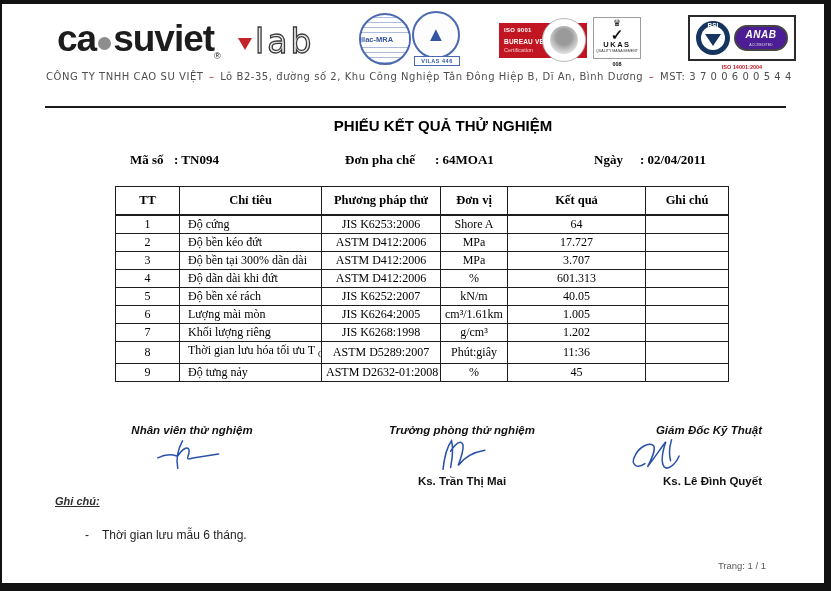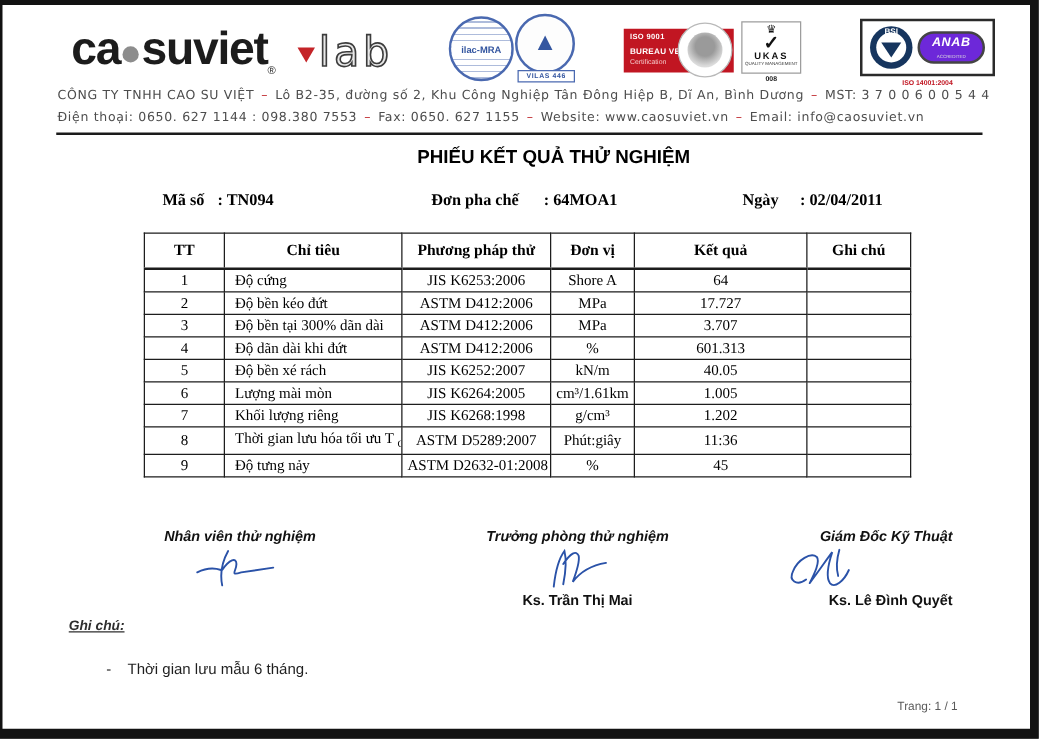--- a/index.html
+++ b/index.html
@@ -21,21 +21,21 @@
   .logo-lab .tri { display:inline-block; width:0; height:0; border-left:7px solid transparent;
                    border-right:7px solid transparent; border-top:12px solid #c42428;
                    vertical-align:3px; margin-right:3px; }
   .logo-lab .txt { font-family:"DejaVu Sans", sans-serif; font-size:33px; letter-spacing:3px;
                    color:#e8e8e8; -webkit-text-stroke:1.3px #3c3c3c; }
 
   .logo-ilac { position:absolute; left:357px; top:9px; width:52px; height:52px; border-radius:50%;
                border:2px solid #4a69b0; overflow:hidden;
                background:repeating-linear-gradient(0deg, rgba(74,105,176,.45) 0 1px, transparent 1px 5px); }
   .logo-ilac .band { position:absolute; left:0; top:19px; width:100%; height:11px; background:#fff;
-                     color:#3456a0; font-weight:bold; font-size:7.5px; text-align:center; line-height:11px; }
+                     color:#3456a0; font-weight:bold; font-size:7.5px; text-align:left; line-height:11px; }
 
   .logo-vilas { position:absolute; left:406px; top:7px; width:62px; height:58px; }
   .logo-vilas .circ { position:absolute; left:4px; top:0; width:48px; height:48px; border-radius:50%;
                       border:2px solid #4a69b0; background:#fdfdfd; }
   .logo-vilas .tri { position:absolute; left:50%; top:50%; transform:translate(-50%,-55%);
                      color:#3456a0; font-size:20px; line-height:20px; }
   .logo-vilas .cap { position:absolute; left:6px; top:45px; width:46px; border:1px solid #4a69b0;
                      background:#fff; color:#3456a0; font-weight:bold; font-size:5.5px;
                      text-align:center; padding:1px 0; letter-spacing:.5px; }
 
@@ -59,21 +59,21 @@
   .logo-bsianab { position:absolute; left:686px; top:11px; width:108px; height:58px; }
   .logo-bsianab .box { position:absolute; left:0; top:0; width:108px; height:46px; border:2px solid #2a2a2a;
                        background:#fff; display:flex; align-items:center; justify-content:center; gap:4px; }
   .bsi-roundel { position:relative; width:34px; height:34px; border-radius:50%; background:#16355e; flex:0 0 auto; }
   .bsi-roundel .inner { position:absolute; left:5px; top:5px; width:24px; height:24px; border-radius:50%; background:#fff; }
   .bsi-roundel .bsi-tri { position:absolute; left:50%; top:56%; transform:translate(-50%,-50%);
                        width:0; height:0; border-left:8px solid transparent; border-right:8px solid transparent;
                        border-top:12px solid #16355e; }
   .bsi-roundel .bsi-txt { position:absolute; left:0; top:1px; width:100%; text-align:center;
                        color:#fff; font-size:6.5px; font-weight:bold; }
-  .anab-oval { position:relative; width:54px; height:26px; border-radius:13px; background:#6d28d9;
+  .anab-oval { position:relative; width:54px; height:26px; border-radius:13px; background:#4c1d95;
                color:#fff; text-align:center; flex:0 0 auto; border:2px solid #444; }
   .anab-oval .nm { font-size:10px; font-weight:bold; font-style:italic; line-height:16px; letter-spacing:.5px; }
   .anab-oval .sb { font-size:3.6px; line-height:4px; color:#ddd; }
   .logo-bsianab .cap { position:absolute; left:0; top:49px; width:108px; text-align:center;
                        color:#c11622; font-size:5.5px; font-weight:bold; }
 
   
   .contact { position:absolute; left:44px; width:760px; color:#4d4d4d;
              font-family:"DejaVu Sans", sans-serif; font-size:10px; letter-spacing:.55px; white-space:nowrap; }
   .contact.l1 { top:67px; }
@@ -172,21 +172,20 @@
         </div>
         <div class="anab-oval">
           <div class="nm">ANAB</div>
           <div class="sb">ACCREDITED</div>
         </div>
       </div>
       <div class="cap">ISO 14001:2004</div>
     </div>
 
     <div class="contact l1"><span>CÔNG TY TNHH CAO SU VIỆT</span> <span class="red">–</span> <span>Lô B2-35, đường số 2, Khu Công Nghiệp Tân Đông Hiệp B, Dĩ An, Bình Dương</span> <span class="red">–</span> <span>MST: 3 7 0 0 6 0 0 5 4 4</span></div>
-    <div class="contact l2"><span>Điện thoại: 0650. 627 1144 : 098.380 7553</span> <span class="red">–</span> <span>Fax: 0650. 627 1155</span> <span class="red">–</span> <span>Website: www.caosuviet.vn</span> <span class="red">–</span> <span>Email: info@caosuviet.vn</span></div>
     <div class="rule"></div>
 
     <div class="doc-title">PHIẾU KẾT QUẢ THỬ NGHIỆM</div>
     <div class="meta">
       <div class="m m1">
         <span class="lbl">Mã số</span><span>:  TN094</span>
       </div>
       <div class="m m2">
         <span class="lbl">Đơn pha chế</span><span>:  64MOA1</span>
       </div>

